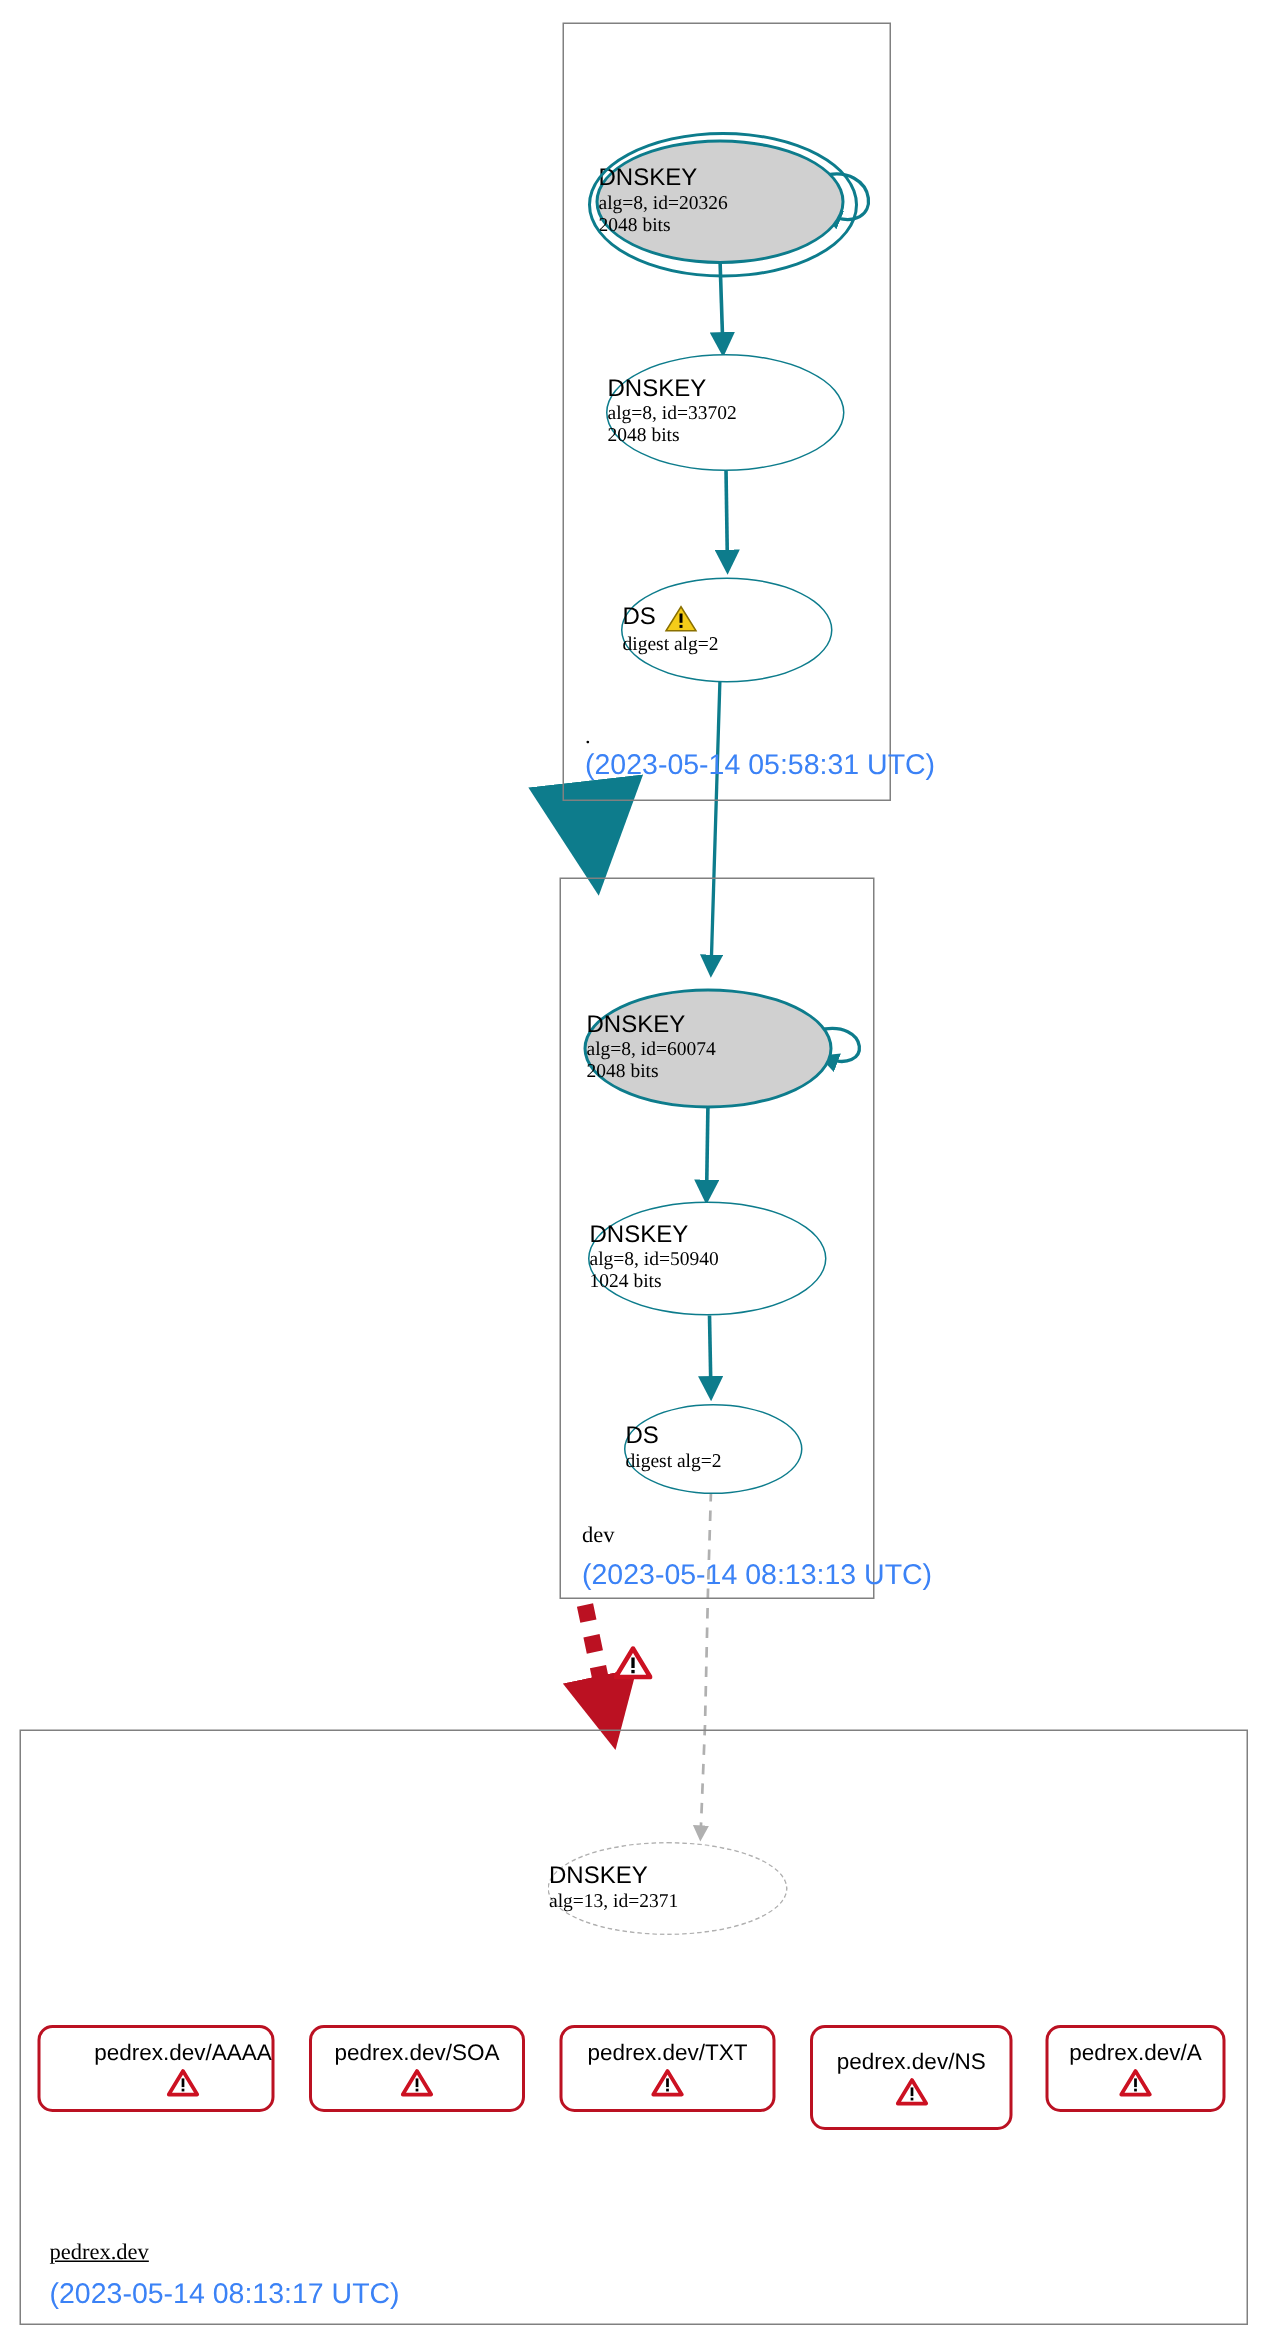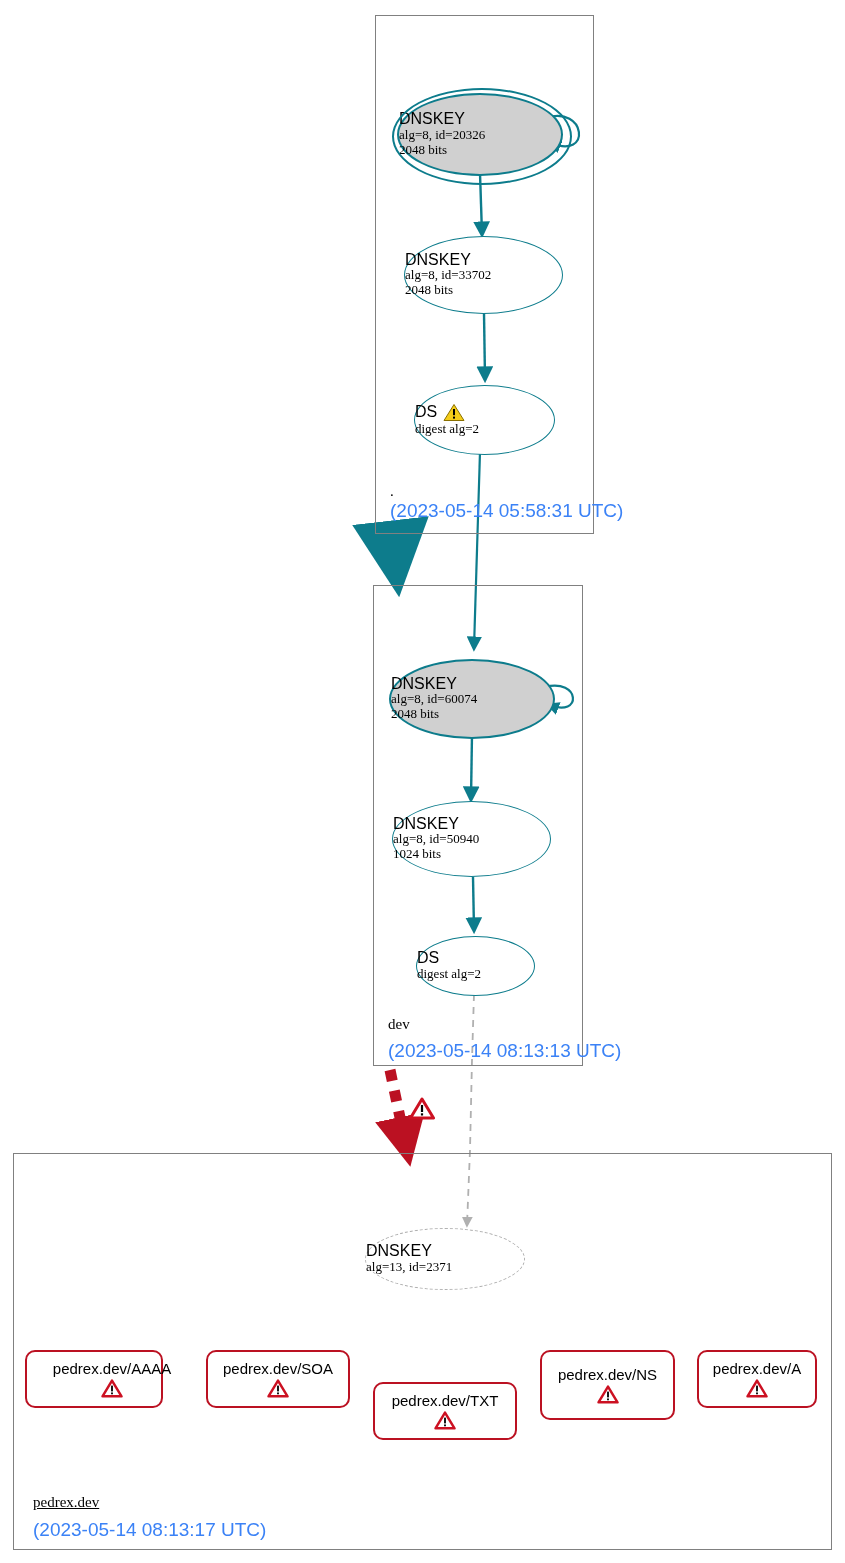--- a/index.html
+++ b/index.html
@@ -217,21 +217,21 @@
 
 <div class="zone-box" style="left:13px; top:1153px; width:819px; height:397px;"></div>
 <div class="zone-label" style="left:33px; top:1494px;text-decoration:underline;">pedrex.dev</div>
 <div class="zone-time" style="left:33px; top:1519px;">(2023-05-14 08:13:17 UTC)</div>
 
 <div class="node ellipse" style="left:365px; top:1228px; width:160px; height:62px; background:#ffffff; border:1.6px dashed #b0b0b0;">
   <div class="node-title">DNSKEY</div>
   <div class="node-sub">alg=13, id=2371</div>
 </div>
 
-<div class="rrset" style="left:25px; top:1350px; width:138px; height:58px;padding-left:36px;">
+<div class="rrset" style="left:25px; top:1350px; width:158px; height:58px;padding-left:36px;">
   <div class="rrset-label">pedrex.dev/AAAA</div>
   <span class="warn-wrap">
     <svg width="22" height="19" viewBox="0 0 26 23">
       <path d="M13,2 L24.5,21 L1.5,21 Z" fill="#ffffff" stroke="#cc1122" stroke-width="3" stroke-linejoin="round"></path>
       <rect x="11.9" y="8" width="2.2" height="7" fill="#000000"></rect>
       <rect x="11.9" y="16.3" width="2.2" height="2.2" fill="#000000"></rect>
     </svg>
   </span>
 </div>
 
@@ -239,21 +239,21 @@
   <div class="rrset-label">pedrex.dev/SOA</div>
   <span class="warn-wrap">
     <svg width="22" height="19" viewBox="0 0 26 23">
       <path d="M13,2 L24.5,21 L1.5,21 Z" fill="#ffffff" stroke="#cc1122" stroke-width="3" stroke-linejoin="round"></path>
       <rect x="11.9" y="8" width="2.2" height="7" fill="#000000"></rect>
       <rect x="11.9" y="16.3" width="2.2" height="2.2" fill="#000000"></rect>
     </svg>
   </span>
 </div>
 
-<div class="rrset" style="left:373px; top:1382px; width:144px; height:58px;text-align:right;">
+<div class="rrset" style="left:373px; top:1350px; width:144px; height:58px;text-align:right;">
   <div class="rrset-label">pedrex.dev/TXT</div>
   <span class="warn-wrap">
     <svg width="22" height="19" viewBox="0 0 26 23">
       <path d="M13,2 L24.5,21 L1.5,21 Z" fill="#ffffff" stroke="#cc1122" stroke-width="3" stroke-linejoin="round"></path>
       <rect x="11.9" y="8" width="2.2" height="7" fill="#000000"></rect>
       <rect x="11.9" y="16.3" width="2.2" height="2.2" fill="#000000"></rect>
     </svg>
   </span>
 </div>
 

